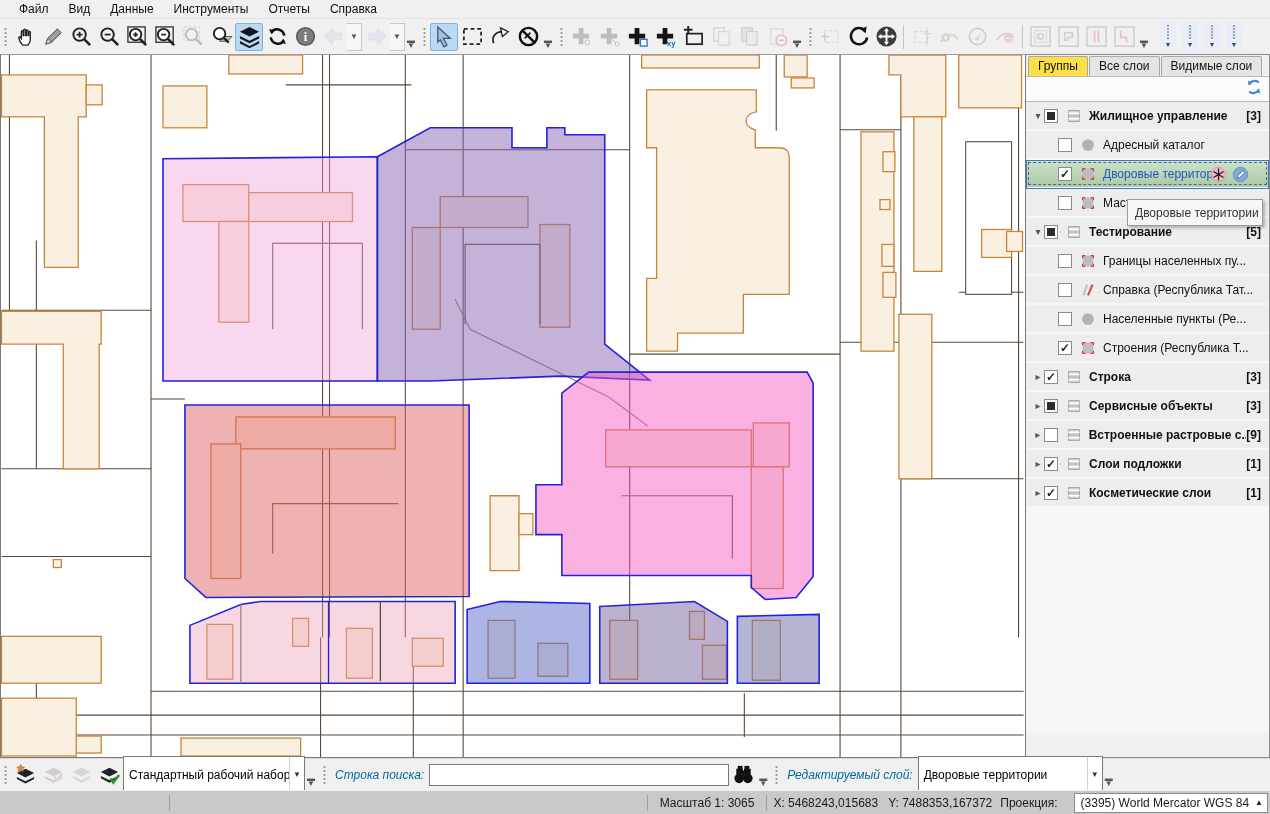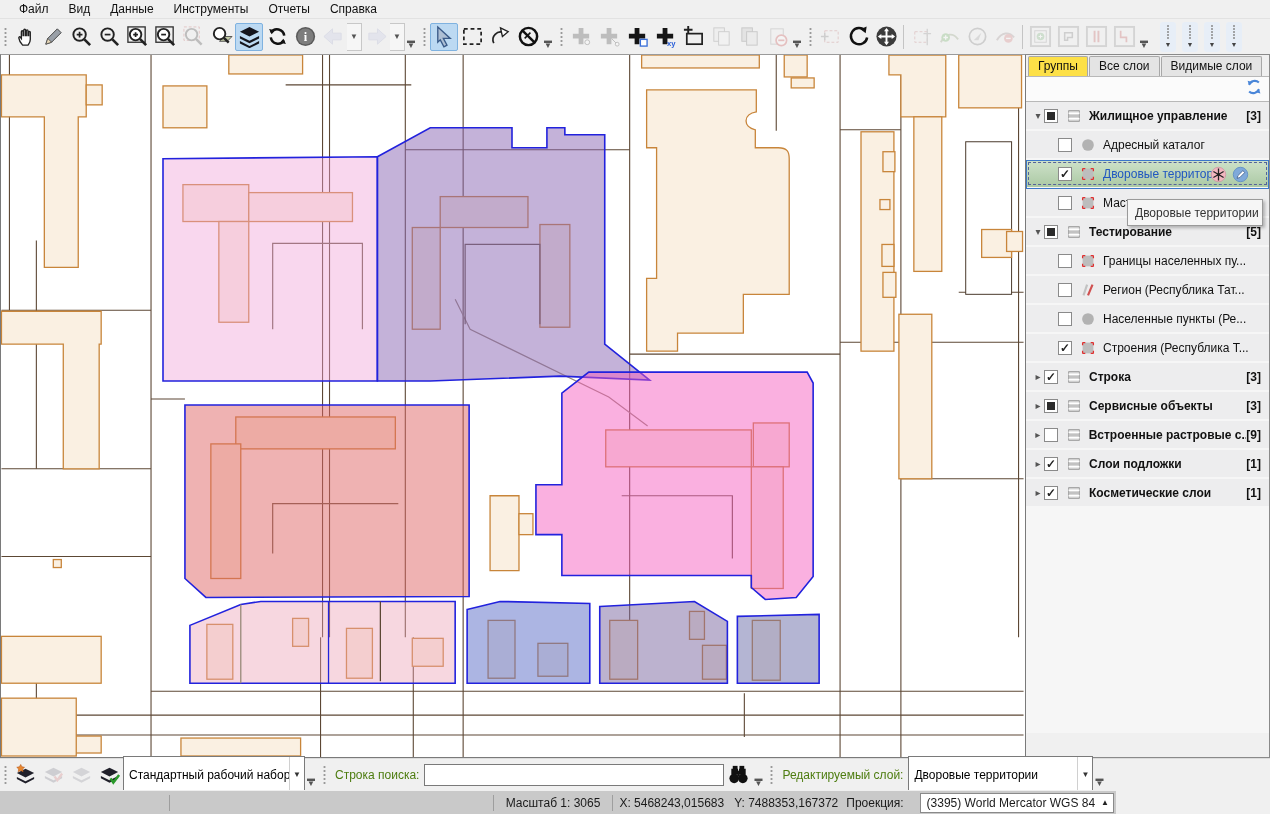--- a/index.html
+++ b/index.html
@@ -45,27 +45,27 @@
   .row.group .lbl { font-weight:bold; }
   .row .cnt { font-size:12px; font-weight:bold; color:#111; margin-left:auto; padding-right:8px; }
   .row.selected { background:linear-gradient(#cfe2ca,#abc9a4); outline:1px solid #3c78c8; outline-offset:-1px; }
   .row.selected::after { content:""; position:absolute; inset:2px; border:1px dashed #55639a; pointer-events:none; }
   .row.selected .lbl { color:#2057c0; font-weight:normal; }
   .tricon { width:17px; height:17px; position:absolute; z-index:2; }
   .tricon svg { width:17px; height:17px; }
   #tooltip { position:absolute; left:101px; top:144px; width:136px; height:27px; background:#f6f6f6; border:1px solid #9a9a9a; box-shadow:2px 2px 3px rgba(0,0,0,.25); font-size:12px; color:#333; display:flex; align-items:center; padding-left:7px; z-index:5; }
   
   #bottombar { position:absolute; left:0; top:758px; width:1270px; height:32px; background:#f0f0f0; display:flex; align-items:center; padding-left:2px; border-top:1px solid #dcdcdc; }
-  .bb-label { font-size:12px; color:#4d7c0f; margin:0 5px; white-space:nowrap; }
+  .bb-label { font-size:12px; color:#0369a1; margin:0 5px; white-space:nowrap;font-style:italic; }
   .combo { height:37px; background:#fff; border:1px solid #7a7a7a; display:flex; align-items:center; }
   .combo .val { font-size:12px; padding:0 5px; white-space:nowrap; overflow:hidden; flex:1; }
   .combo .arr { width:15px; height:100%; display:flex; align-items:center; justify-content:center; font-size:8px; color:#333; border-left:1px solid #d0d0d0; }
   .input { height:22px; background:#fff; border:1px solid #7a7a7a; font-size:12px; padding:0 4px; font-family:"Liberation Sans",sans-serif; }
   
-  #statusbar { position:absolute; left:0; top:790px; width:1116px; height:24px; background:#c9c9c9; border-top:1px solid #efefef; display:flex; align-items:center; font-size:12px; color:#1a1a1a; }
+  #statusbar { position:absolute; left:0; top:790px; width:1270px; height:24px; background:#c9c9c9; border-top:1px solid #efefef; display:flex; align-items:center; font-size:12px; color:#1a1a1a; }
   .st-sep { width:1px; height:16px; background:#9e9e9e; margin:0 6px; }
   #proj-combo { height:20px; background:#fff; border:1px solid #8a8a8a; display:flex; align-items:center; padding:0 4px 0 6px; margin-right:2px; }
   #proj-combo .arr { font-size:8px; margin-left:6px; color:#222; }
 </style>
 </head>
 <body>
 
 <div id="menubar">
     <div class="menu-item">Файл</div>
     <div class="menu-item">Вид</div>
@@ -636,21 +636,21 @@
         <span class="lbl">Границы населенных пу...</span>
       </div>
       <div class="row item">
         <span class="exp">▾</span>
         <span class="indent"></span>
         <span class="cb"></span>
         <span class="licon"><svg viewBox="0 0 20 20">
             <path d="M5 16L9 4" stroke="#c2c2c2" stroke-width="2.4"></path>
             <path d="M10 16l5-12" stroke="#d05050" stroke-width="2.4"></path>
           </svg></span>
-        <span class="lbl">Регион (Республика Тат...</span>
+        <span class="lbl">Справка (Республика Тат...</span>
       </div>
       <div class="row item">
         <span class="exp">▾</span>
         <span class="indent"></span>
         <span class="cb"></span>
         <span class="licon"><svg viewBox="0 0 20 20">
             <circle cx="10" cy="10" r="6.5" fill="#b2b2b2"></circle>
           </svg></span>
         <span class="lbl">Населенные пункты (Ре...</span>
       </div>

